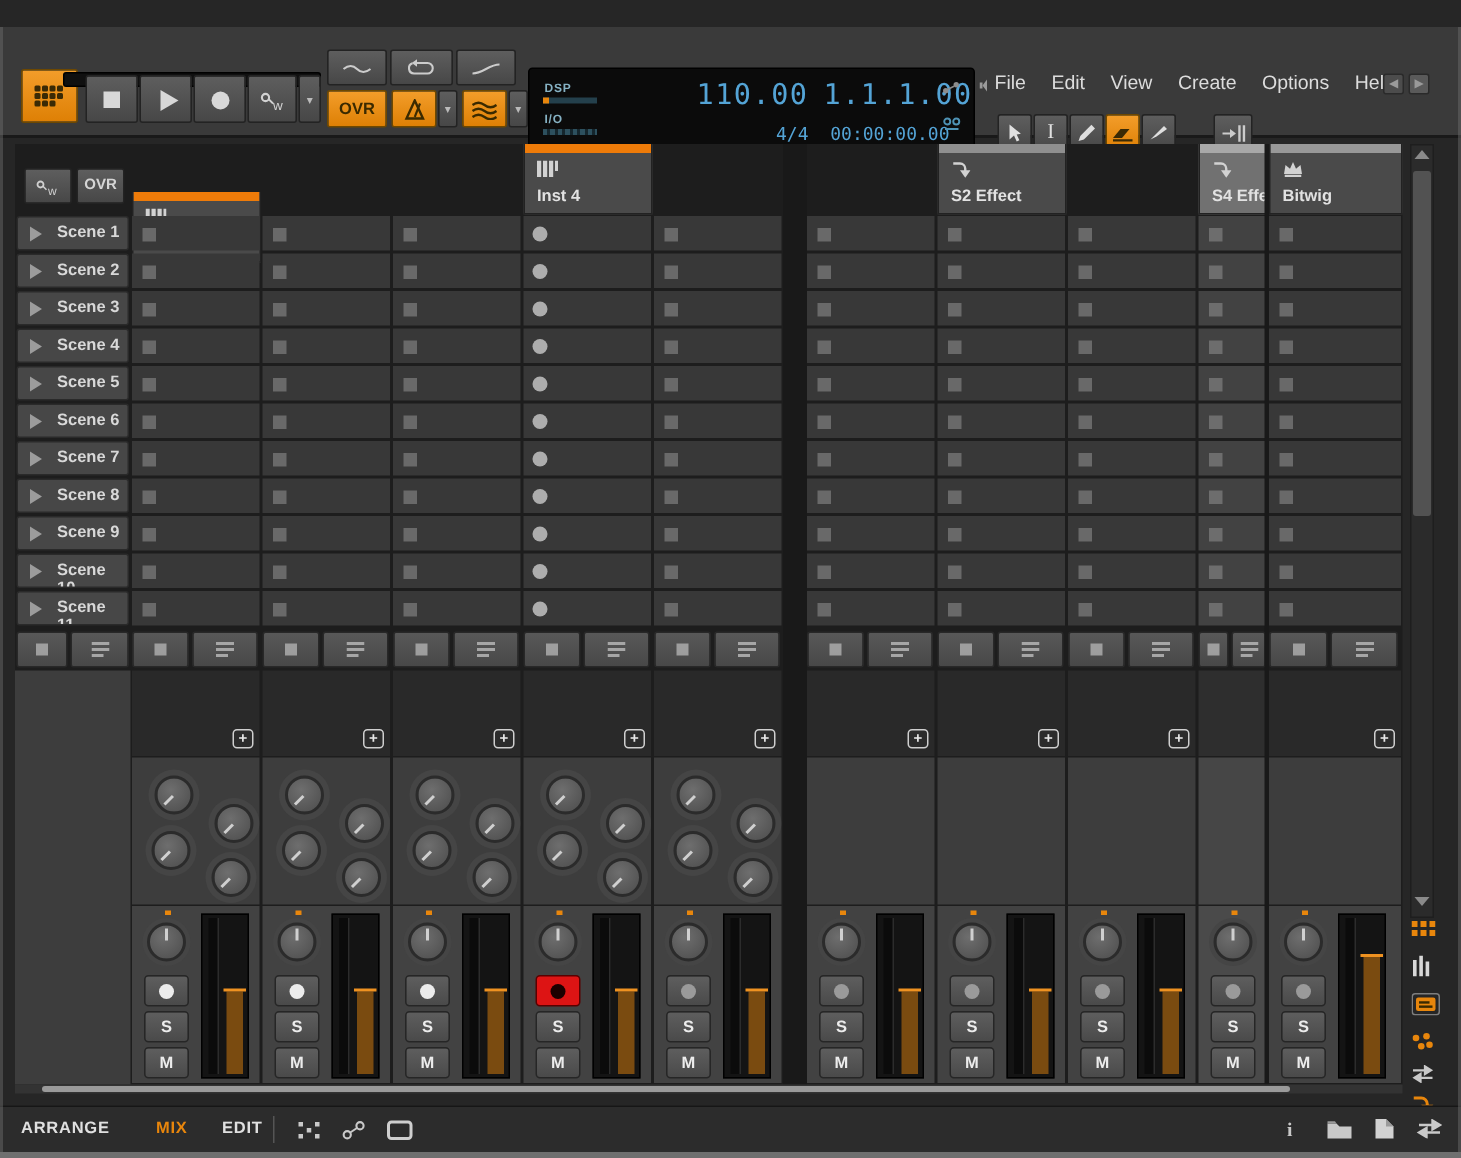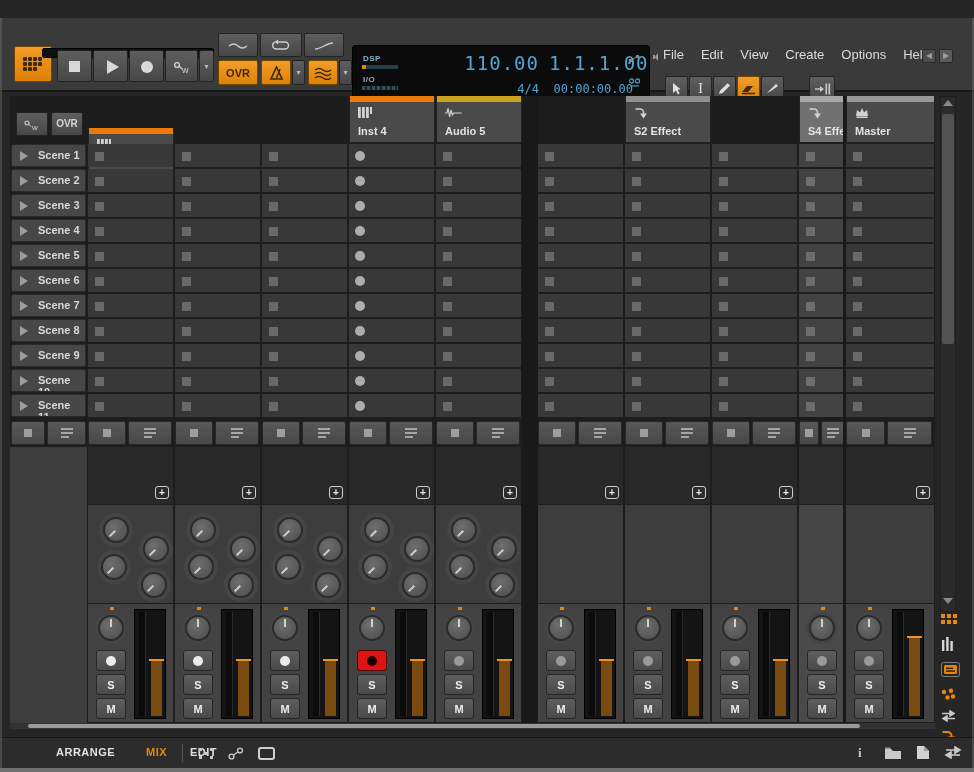--- a/index.html
+++ b/index.html
@@ -51,21 +51,21 @@
   .plusbtn{position:absolute;width:14px;height:13px;background:#2c2c2c;border:1px solid #cfcfcf;border-radius:3px;
       color:#e8e8e8;font-size:10px;line-height:11px;text-align:center;font-weight:bold;}
   .knobwrap{position:absolute;width:34px;height:34px;border-radius:50%;background:#454545;}
   .knob{position:absolute;left:4px;top:4px;width:26px;height:26px;border-radius:50%;
       background:radial-gradient(circle at 40% 35%,#6e6e6e,#4c4c4c);border:2px solid #2b2b2b;}
   .knob .ptr{position:absolute;left:50%;top:2px;width:2px;height:8px;margin-left:-1px;background:#d0d0d0;transform-origin:50% 9px;}
   .smbtn{position:absolute;width:30px;height:21px;background:linear-gradient(#5e5e5e,#4a4a4a);border:1px solid #262626;
       border-radius:3px;color:#ececec;font-weight:bold;font-size:11px;text-align:center;line-height:20px;}
   .fwell{position:absolute;background:#141414;border:1px solid #000;}
   .bottombar{position:absolute;left:0;top:737px;width:974px;height:31px;background:#2c2c2c;border-top:1px solid #161616;}
-  .tab{position:absolute;top:8px;font-weight:bold;font-size:11px;letter-spacing:.5px;color:#e0e0e0;margin-left:42px;}
+  .tab{position:absolute;top:8px;font-weight:bold;font-size:11px;letter-spacing:.5px;color:#e0e0e0;}
   .tab.active{color:#e8860c;}
   .frame{background:#6f6f6f;}
   svg{display:block;}
 </style>
 </head>
 <body>
 
 <div class="window">
 
 
@@ -240,29 +240,20 @@
             <g fill="#d2d2d2">
               <rect x="0" y="0" width="2.8" height="11"></rect>
               <rect x="4" y="0" width="2.8" height="11"></rect>
               <rect x="8" y="0" width="2.8" height="11"></rect>
               <rect x="12" y="0" width="2" height="7"></rect>
             </g>
           </svg>
         </div>
         <div class="tname">Inst 4</div>
       </div>
-      <div class="abs hdr" style="left: 436px; top: 96px; width: 86px; height: 47px; background: rgb(74, 74, 74);">
-        <div class="cbar" style="background: rgb(205, 162, 31);"></div>
-        <div class="ticon">
-          <svg width="17" height="11">
-            <path d="M0 6 h2 L3 1 L4.6 10 L6 3 L7.4 8 L8.6 6 h8" stroke="#d2d2d2" fill="none" stroke-width="1.2"></path>
-          </svg>
-        </div>
-        <div class="tname">Audio 5</div>
-      </div>
       <div class="abs hdr" style="left: 625px; top: 96px; width: 86px; height: 47px; background: rgb(74, 74, 74);">
         <div class="cbar" style="background: rgb(143, 143, 143);"></div>
         <div class="ticon">
           <svg width="13" height="12">
             <path d="M1.5 2 h4.5 a3.5 3.5 0 0 1 3.5 3.5 v1.5" stroke="#d2d2d2" fill="none" stroke-width="1.6"></path>
             <path d="M6 6.5 L9.5 11.5 L13 6.5 Z" fill="#d2d2d2"></path>
           </svg>
         </div>
         <div class="tname">S2 Effect</div>
       </div>
@@ -277,21 +268,21 @@
         <div class="tname">S4 Effect</div>
       </div>
       <div class="abs hdr" style="left: 846px; top: 96px; width: 89px; height: 47px; background: rgb(74, 74, 74);">
         <div class="cbar" style="background: rgb(152, 152, 152);"></div>
         <div class="ticon">
           <svg width="14" height="11">
             <path d="M1 9 L2 3 L5 5.5 L7 1 L9 5.5 L12 3 L13 9 Z" fill="#d2d2d2"></path>
             <rect x="1.5" y="9.5" width="11" height="1.5" fill="#d2d2d2"></rect>
           </svg>
         </div>
-        <div class="tname">Master</div>
+        <div class="tname">Bitwig</div>
       </div>
       <div class="scene-row" style="left: 11px; top: 144px; width: 75px; height: 23px;">
         <div class="tri"></div>
         <div class="slbl">Scene 1</div>
       </div>
       <div class="scene-row" style="left: 11px; top: 169px; width: 75px; height: 23px;">
         <div class="tri"></div>
         <div class="slbl">Scene 2</div>
       </div>
       <div class="scene-row" style="left: 11px; top: 194px; width: 75px; height: 23px;">

